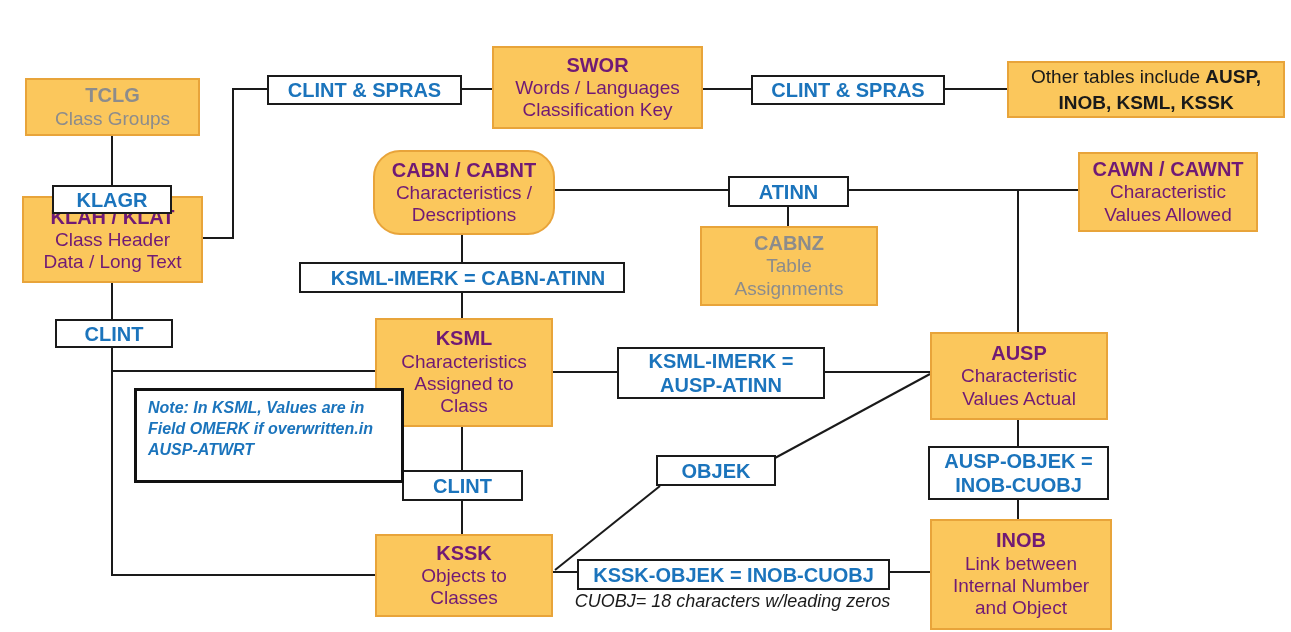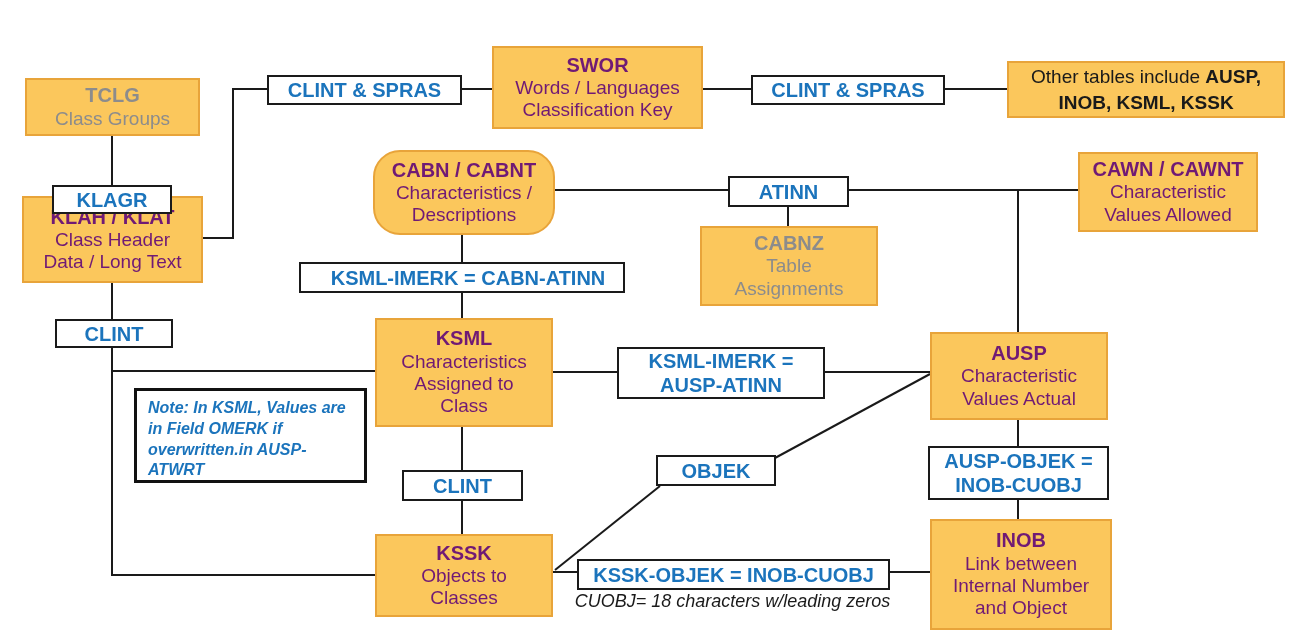--- a/index.html
+++ b/index.html
@@ -154,17 +154,17 @@
 
   <div class="lbl" style="left:402px; top:470px; width:121px; height:31px;">CLINT</div>
 
   <div class="lbl" style="left:928px; top:446px; width:181px; height:54px;">
     <div>AUSP-OBJEK =</div>
     <div>INOB-CUOBJ</div>
   </div>
 
   <div class="lbl" style="left:577px; top:559px; width:313px; height:31px;">KSSK-OBJEK = INOB-CUOBJ</div>
 
-  <div class="note" style="left:134px; top:388px; width:233px; height:95px;">Note: In KSML, Values are in Field OMERK if overwritten.in AUSP-ATWRT</div>
+  <div class="note" style="left:134px; top:388px; width:270px; height:95px;">Note: In KSML, Values are in Field OMERK if overwritten.in AUSP-ATWRT</div>
 
   <div class="cuobj" style="left:565px; top:591px; width:335px; height:22px;">CUOBJ= 18 characters w/leading zeros</div>
 
 </div>
 
 </body></html>

